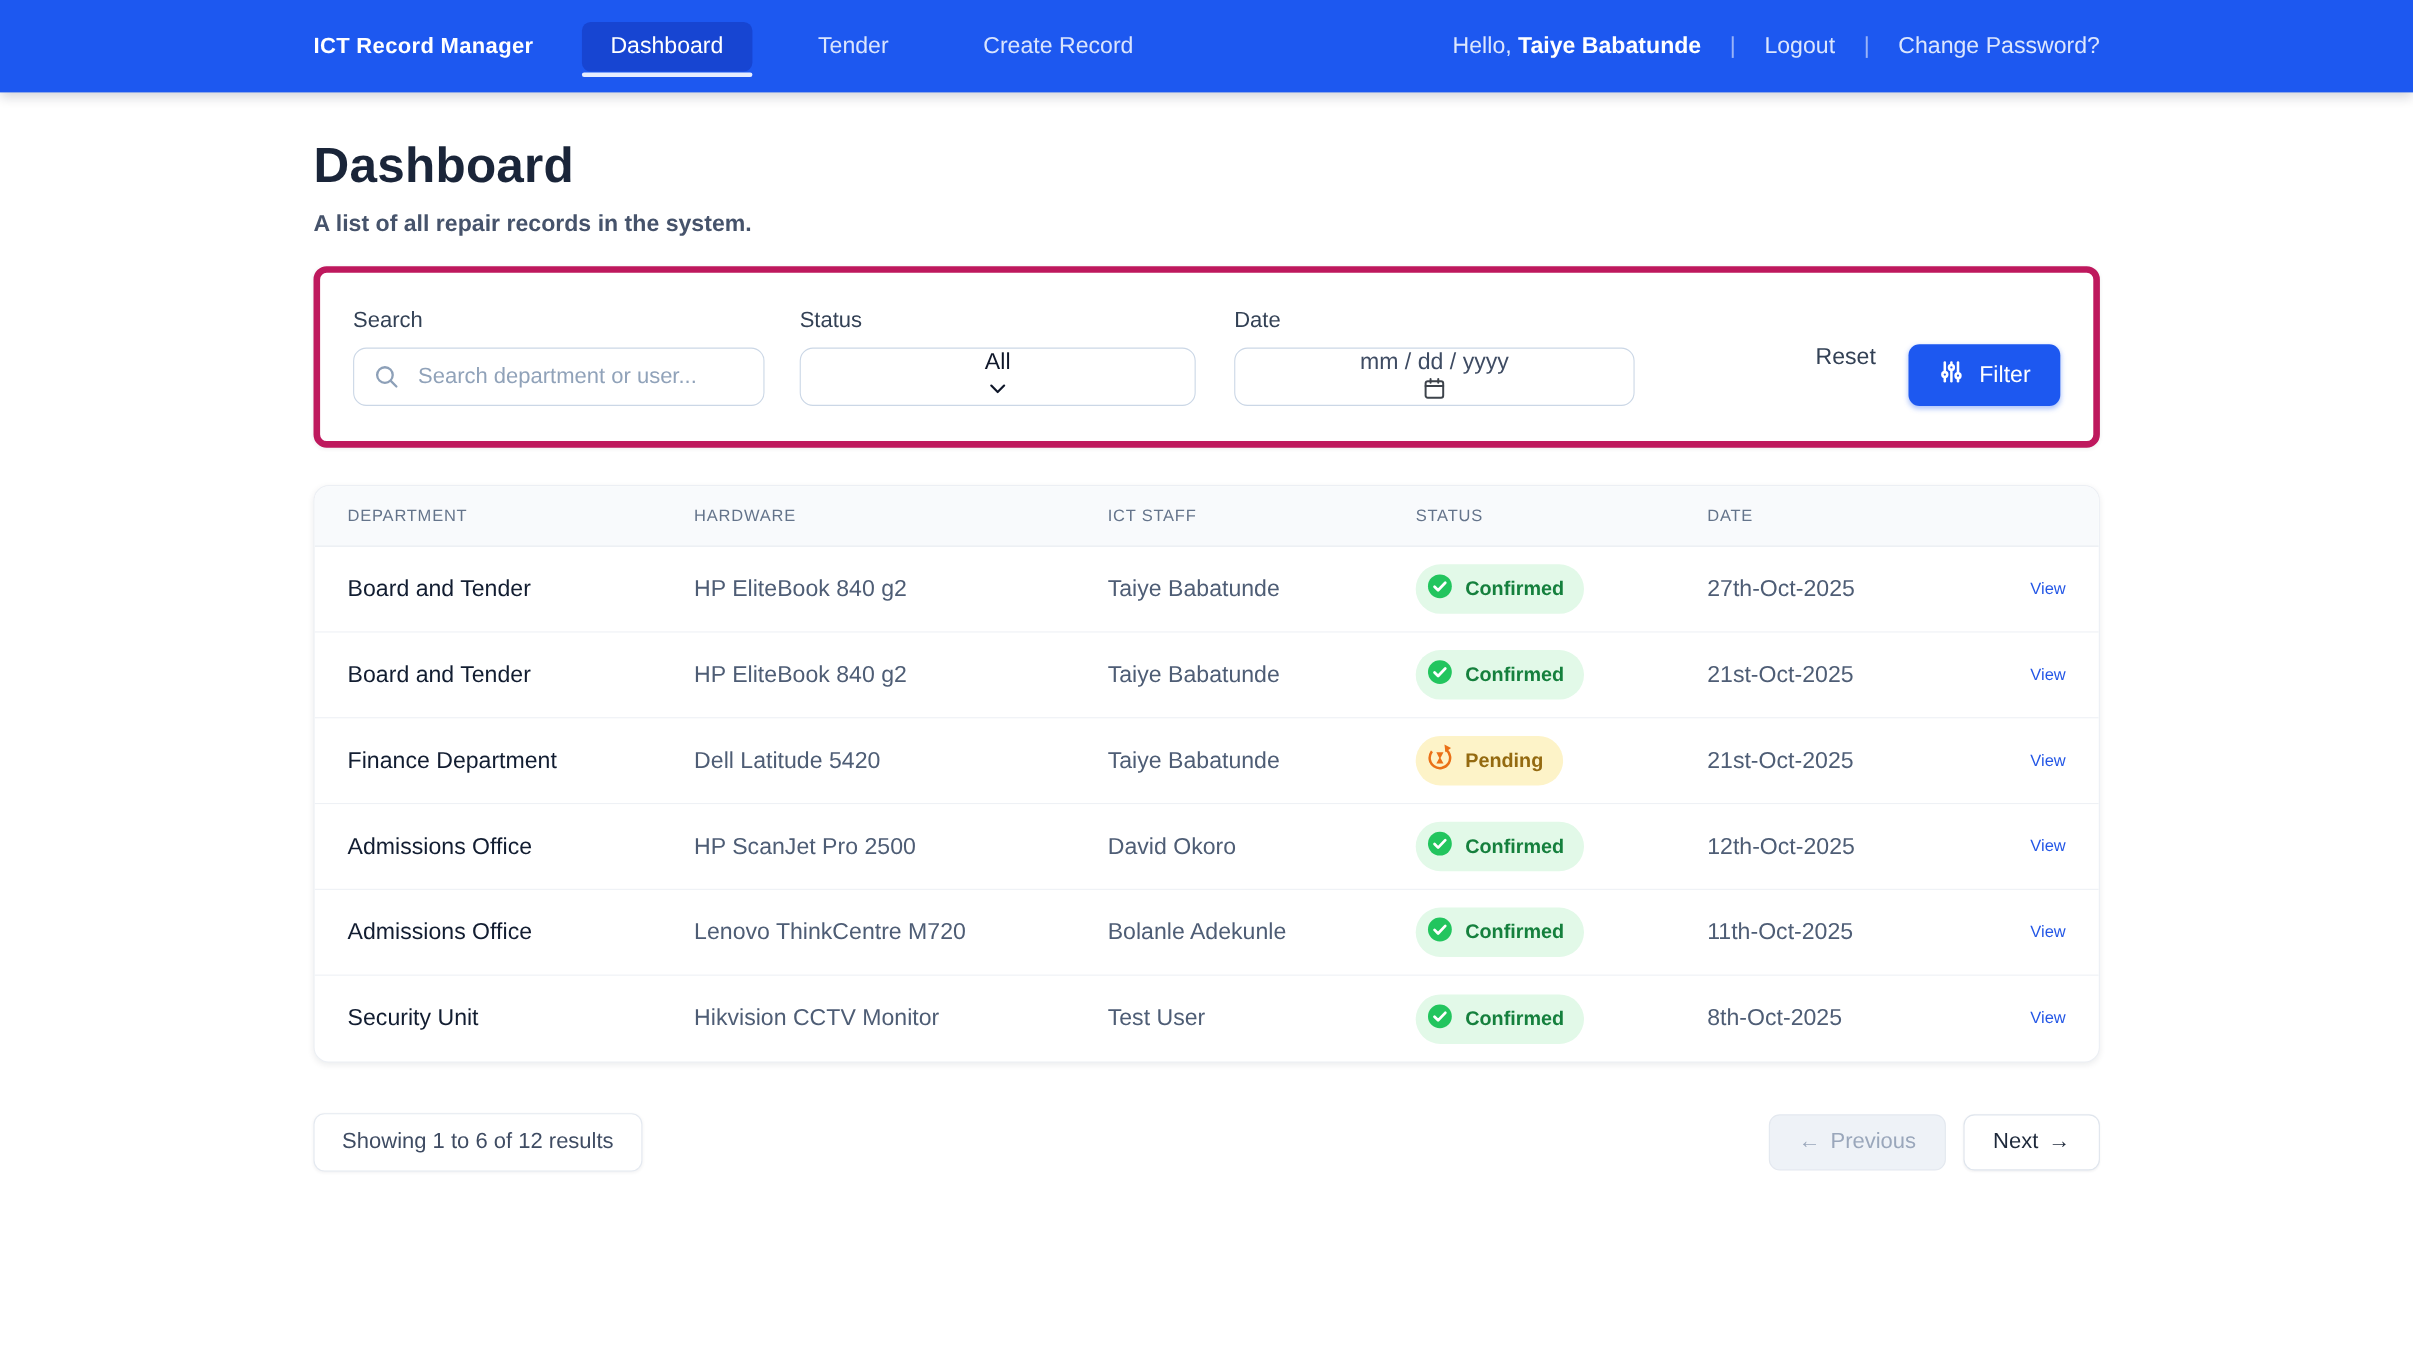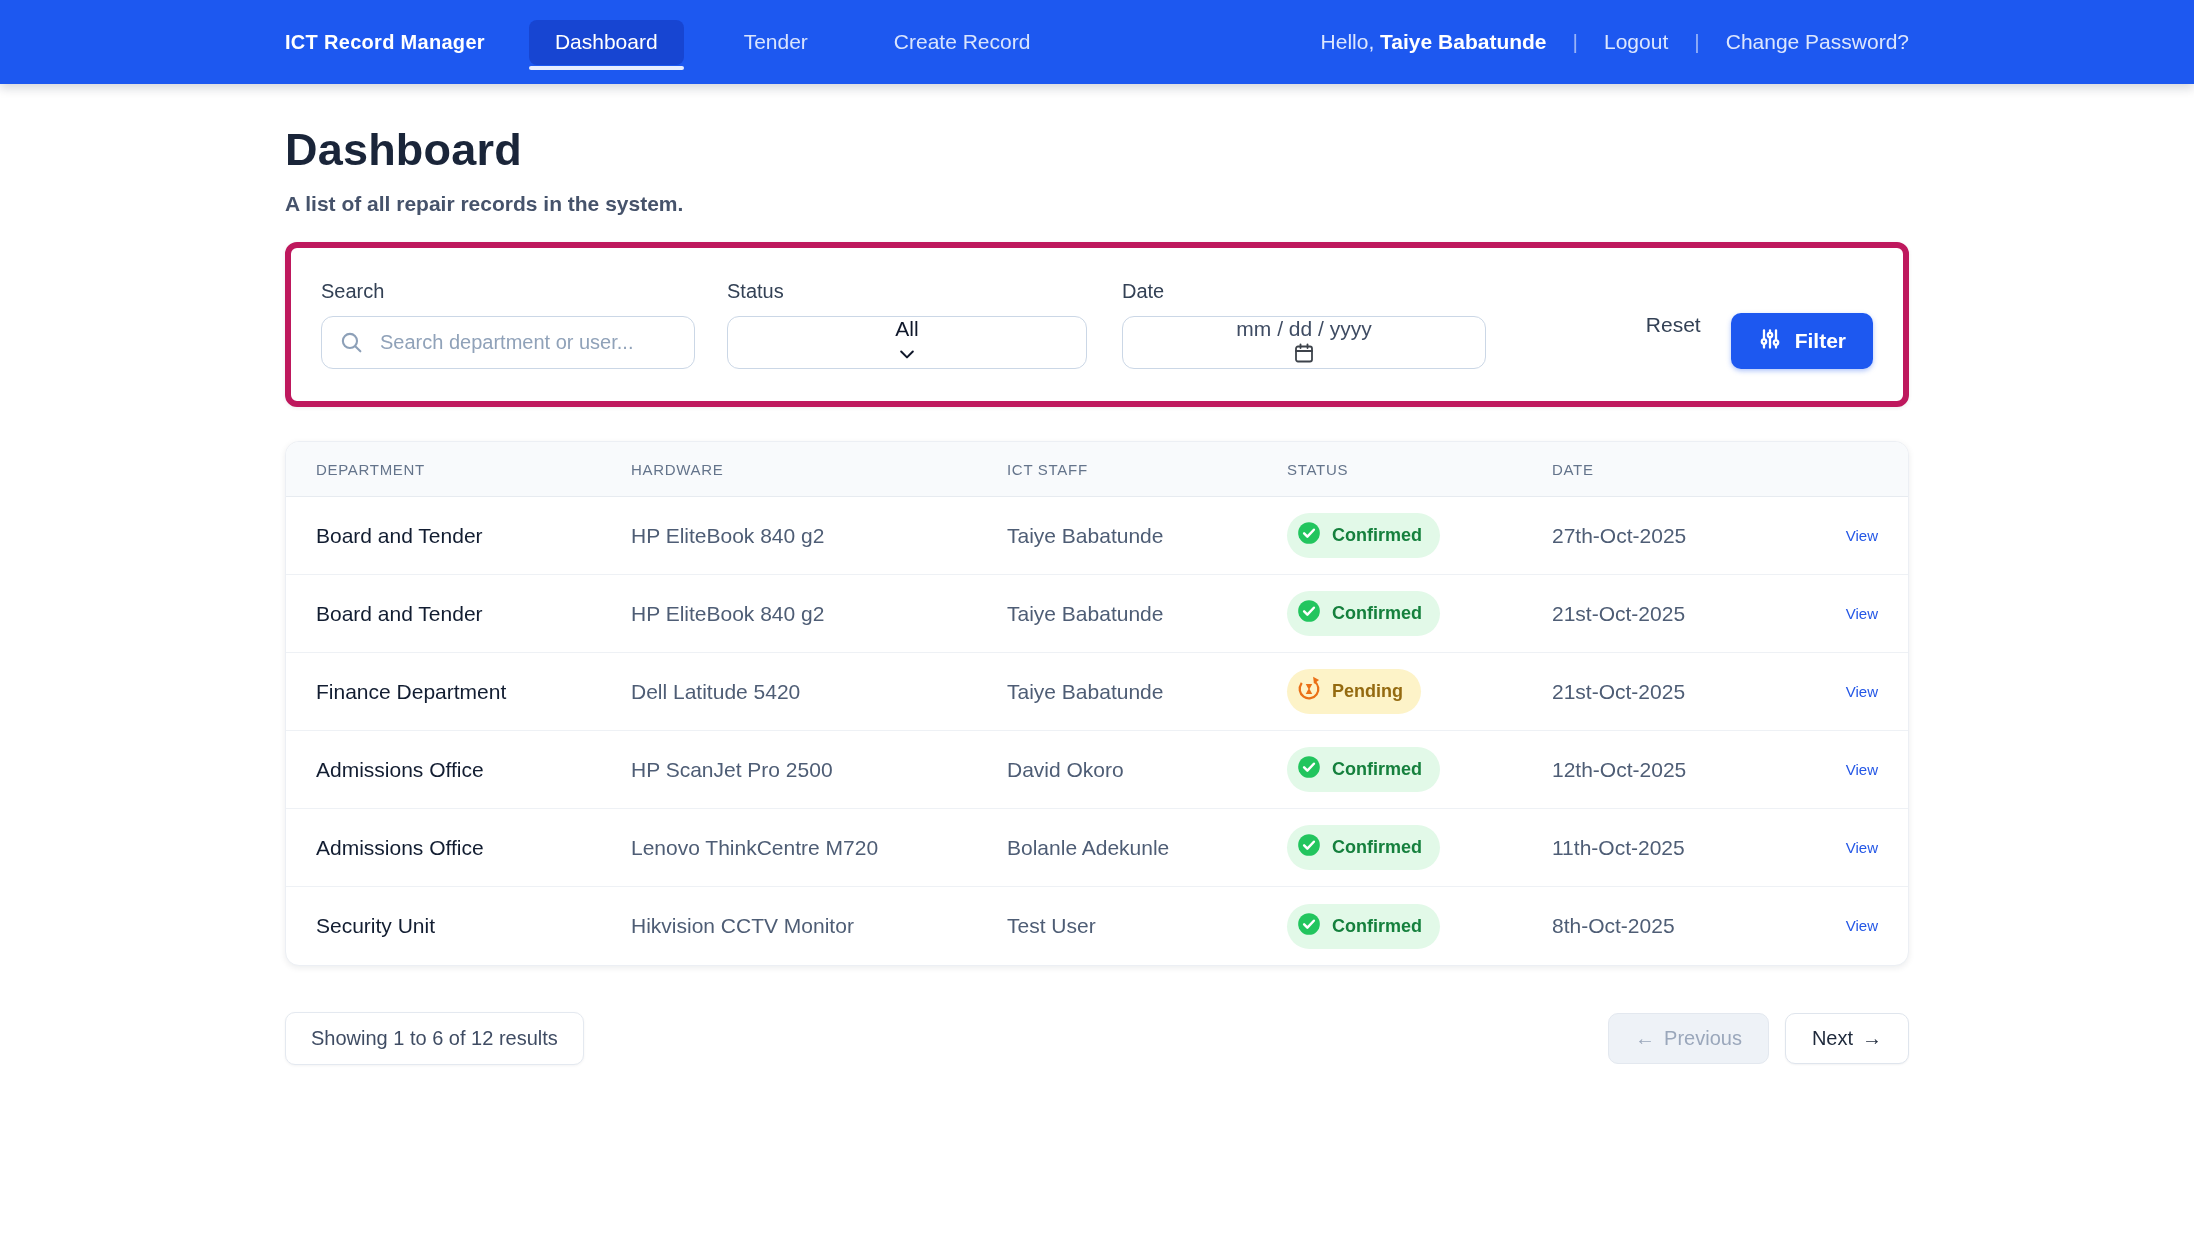--- a/index.html
+++ b/index.html
@@ -80,21 +80,21 @@
   }
   .select-value { font-size: 21px; color: #0f172a; }
   .date-value { font-size: 21px; color: #3f4c63; }
 
   .filter-right { margin-left: auto; display: flex; align-items: flex-start; gap: 30px; height: 56px; }
   .reset-btn { font-size: 21px; font-weight: 500; color: #334155; background: none; border: none; cursor: pointer; font-family: inherit; }
   .filter-btn {
     display: flex; align-items: center; gap: 13px;
     height: 56px; padding: 0 27px;
     background: #1d58f0; color: #ffffff;
-    font-size: 21px; font-weight: bold;
+    font-size: 21px; font-weight: normal;
     border: none; border-radius: 10px; cursor: pointer;
     font-family: inherit;
     box-shadow: 0 2px 5px rgba(29,88,240,0.35);
   }
 
   
   .table-card {
     margin-top: 34px;
     background: #ffffff;
     border: 1px solid #eceff4;

